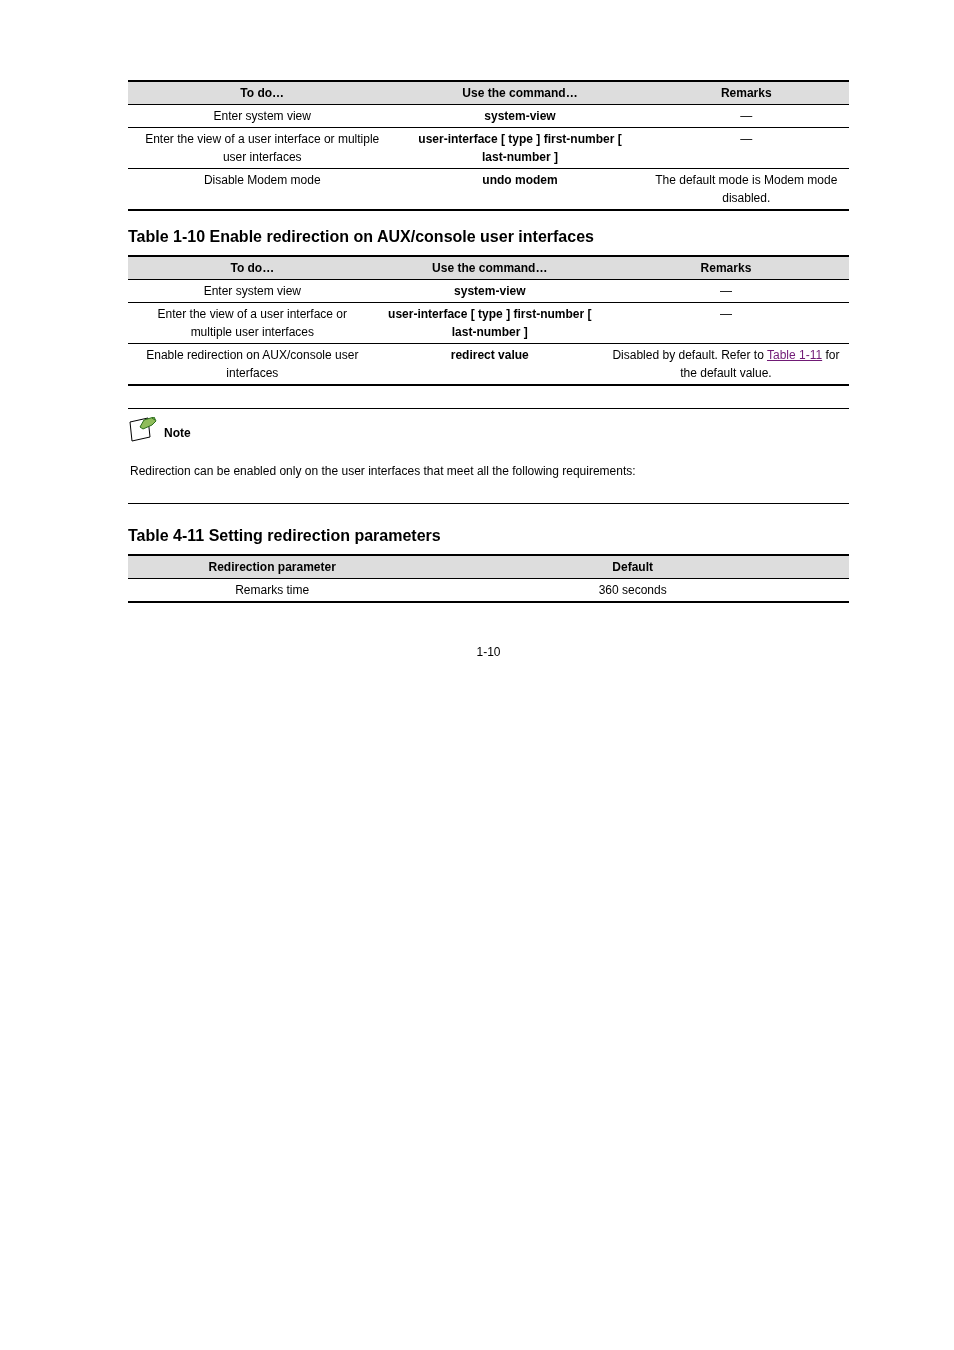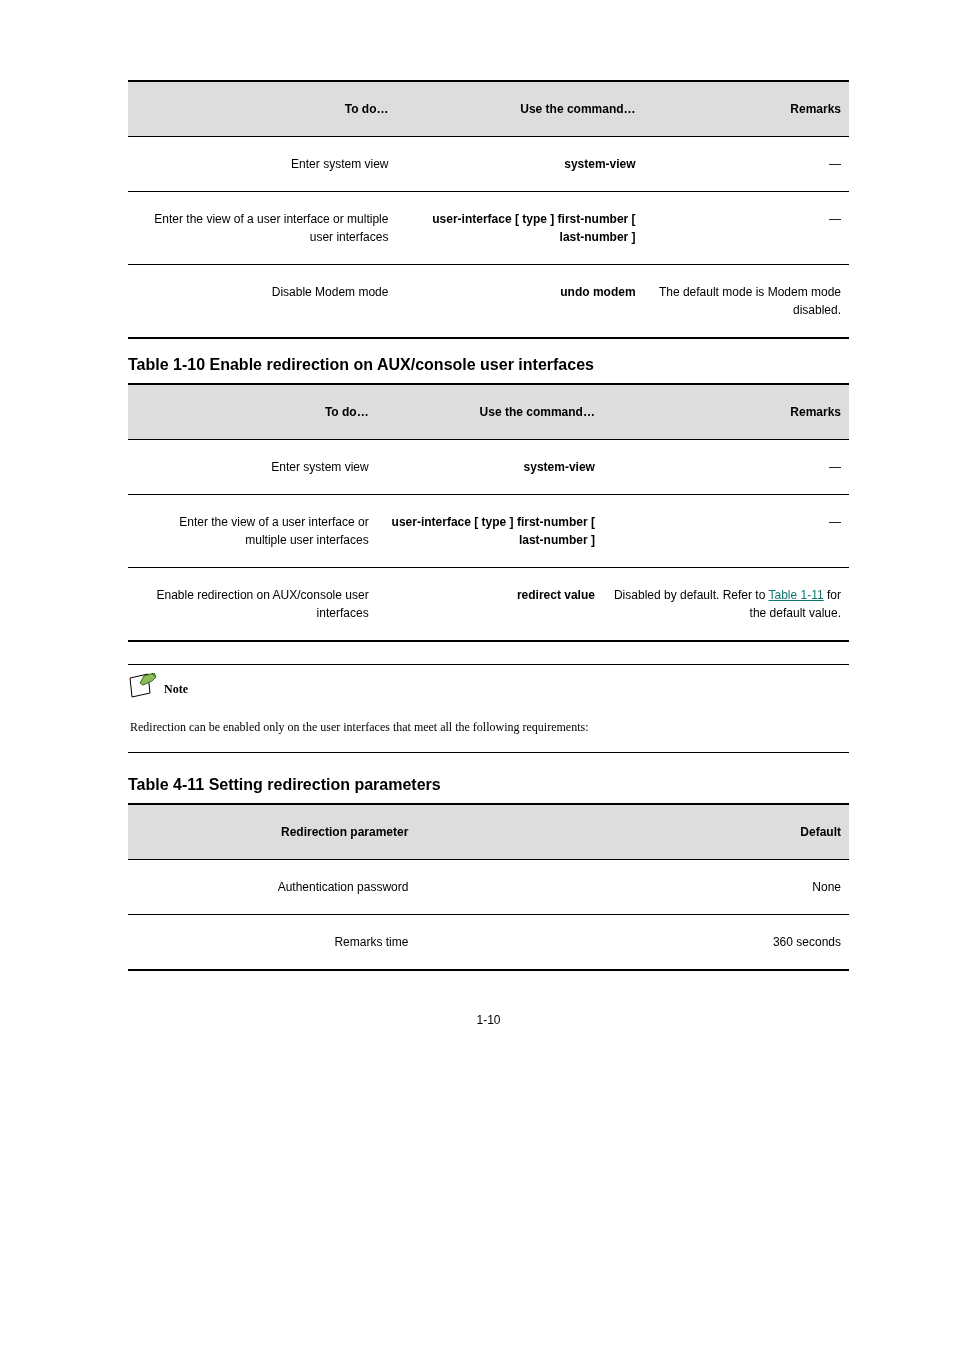--- a/index.html
+++ b/index.html
@@ -13,62 +13,61 @@
     padding: 80px 105px 40px 128px;
     line-height: 1.5;
   }
   table {
     width: 100%;
     border-collapse: collapse;
     margin-bottom: 14px;
     font-size: 12px;
   }
   th, td {
-    text-align: right;
-    padding: 18px 8px;
+    text-align: center;
+    padding: 2px 8px;
     vertical-align: top;
     border-bottom: 1px solid #000;
     margin-top: 34px;
   }
   th {
     background: #ddd;
     font-weight: bold;
     border-top: 2px solid #000;
     border-bottom: 1px solid #000;
   }
   .bottom-heavy { border-bottom: 2px solid #000; }
   .table-title {
     font-size: 16px;
     margin: 8px 0 6px 0;
     font-weight: normal;
   }
   .note-block {
     border-top: 1.5px solid #000;
     border-bottom: 1px solid #000;
     margin: 22px 0 20px 0;
-    padding: 8px 0 10px 0;
-    font-family: Liberation Serif, serif;
+    padding: 8px 0 17px 0;
   }
   .note-header {
     display: flex;
     align-items: center;
     gap: 6px;
     margin-bottom: 14px;
   }
   .note-header svg { flex-shrink: 0; }
   .note-header .note-label { font-weight: bold; font-size: 12px; }
   .note-intro { margin-bottom: 6px; margin-left:2px; }
   .note-list { list-style: disc; margin-left: 28px; }
   .note-list li { margin: 2px 0; }
   .page-num {
     text-align: center;
     margin-top: 40px;
     font-size: 12px;
   }
-  a.link { color: #0f766e; text-decoration: underline; }
+  a.link { color: #701a75; text-decoration: underline; }
 </style>
 </head>
 <body>
 
 <table>
   <thead>
     <tr>
       <th>To do…</th>
       <th>Use the command…</th>
       <th>Remarks</th>
@@ -141,24 +140,20 @@
 <p class="table-title"><b>Table 4-11 Setting redirection parameters</b></p>
 
 <table>
   <thead>
     <tr>
       <th style="width:40%">Redirection parameter</th>
       <th>Default</th>
     </tr>
   </thead>
   <tbody>
-    <tr>
-      <td>Authentication password</td>
-      <td>None</td>
-    </tr>
     <tr class="bottom-heavy">
       <td>Remarks time</td>
       <td>360 seconds</td>
     </tr>
   </tbody>
 </table>
 
 <div class="page-num">1-10</div>
 
 </body></html>

